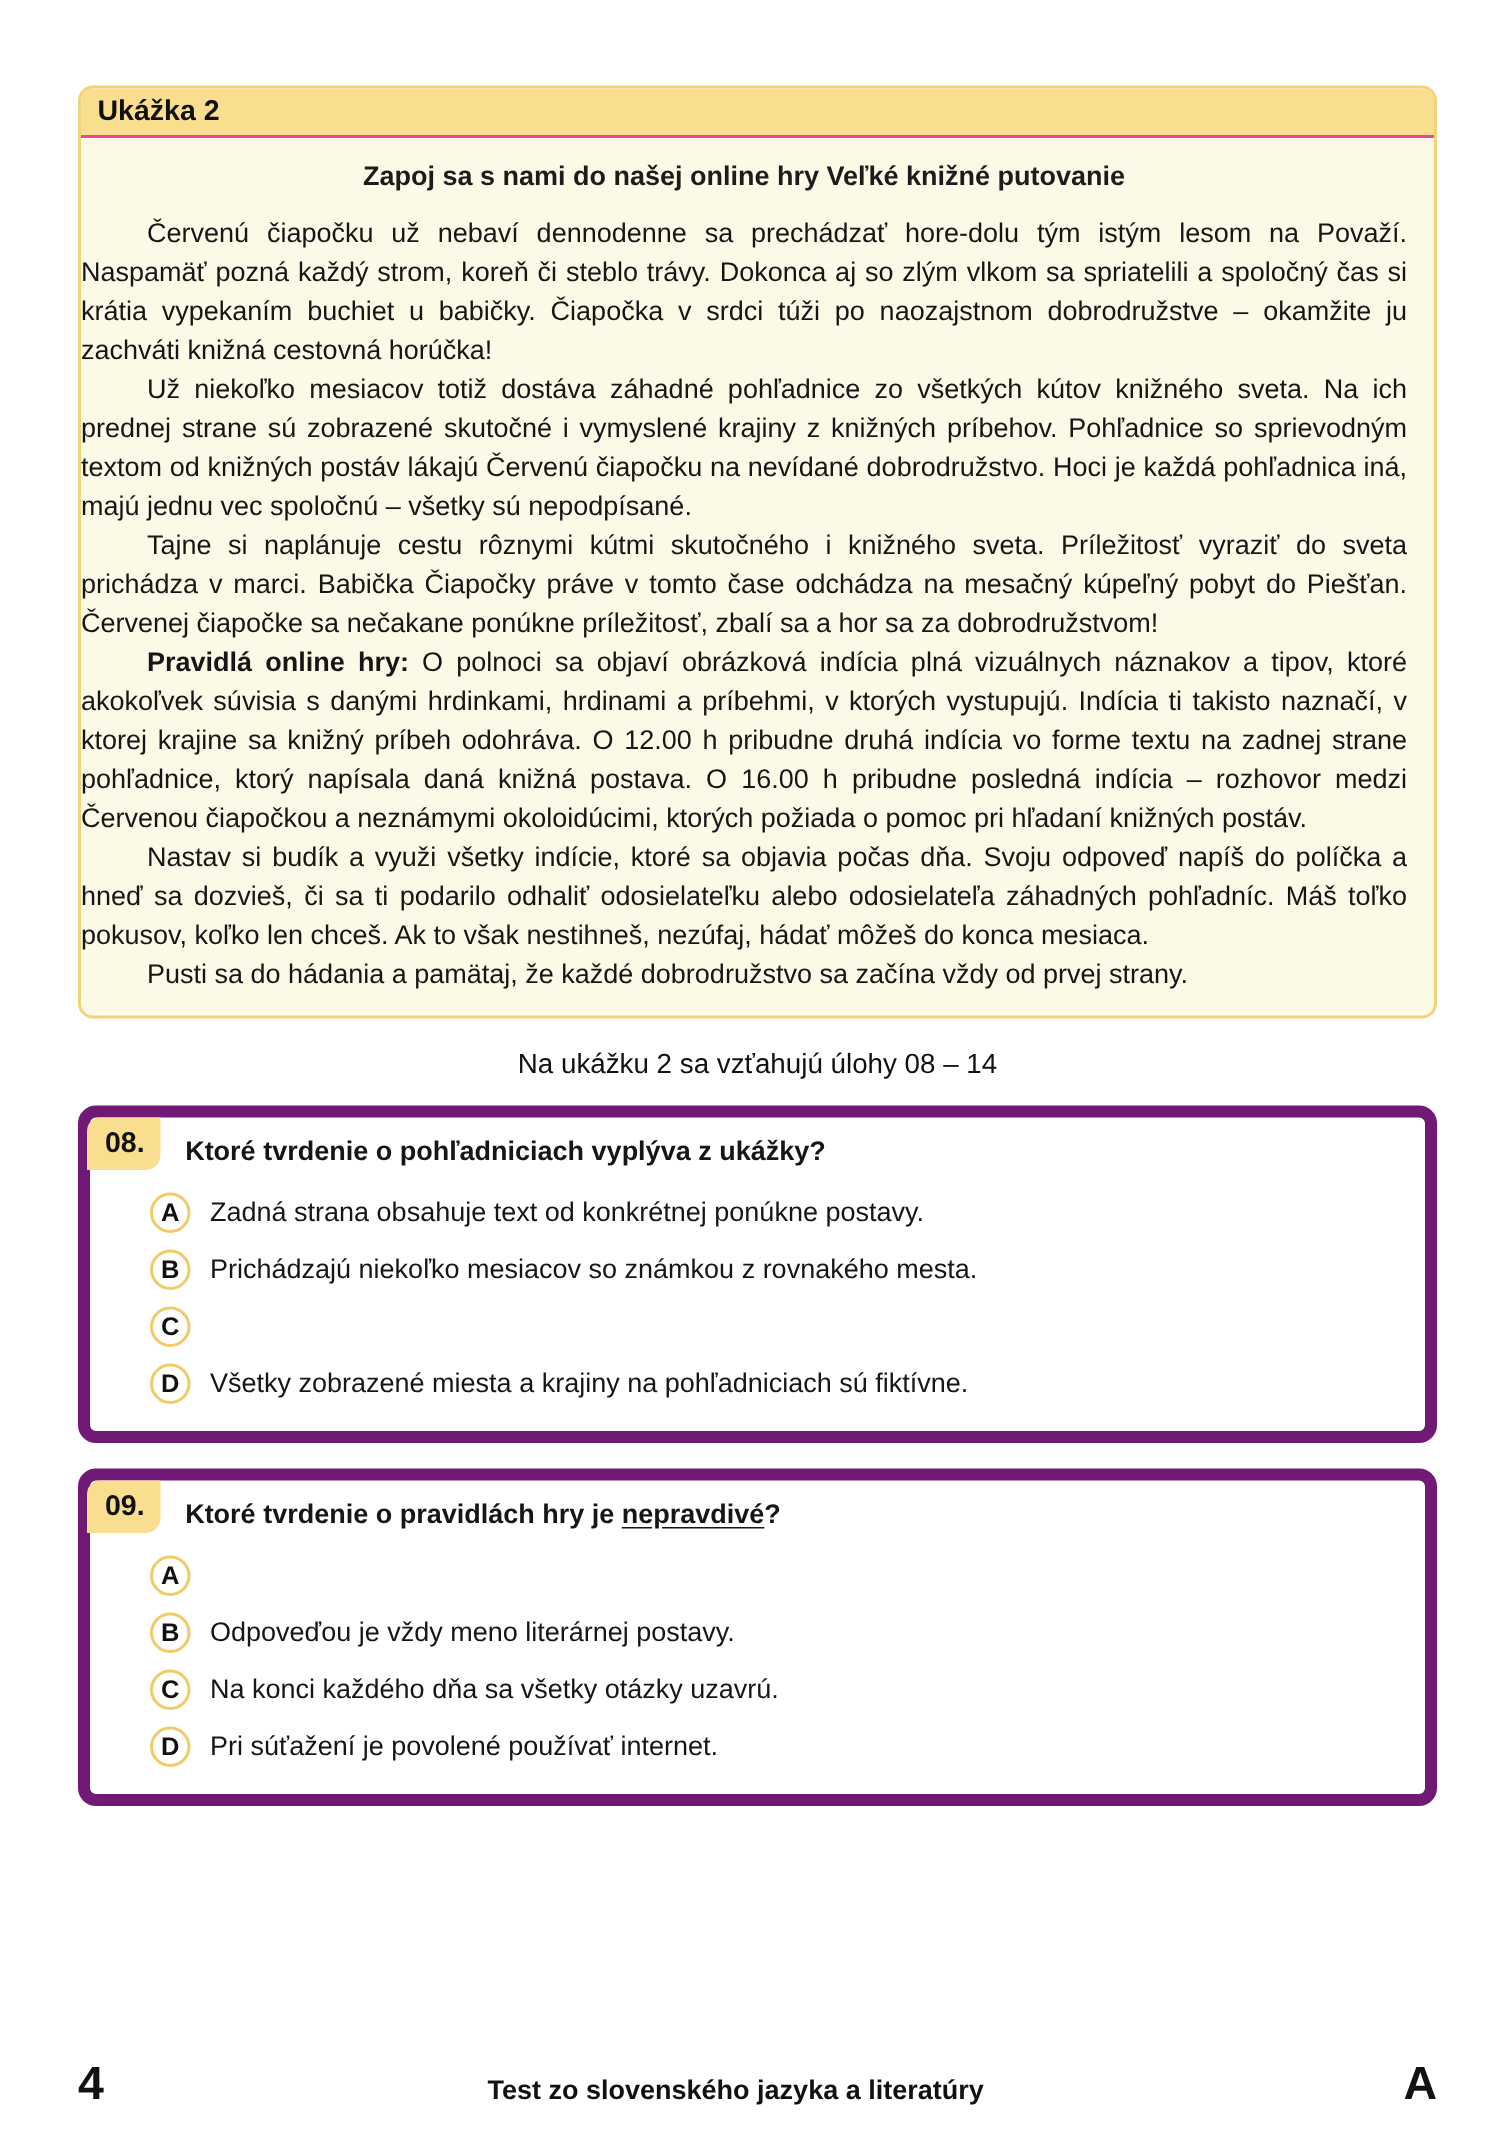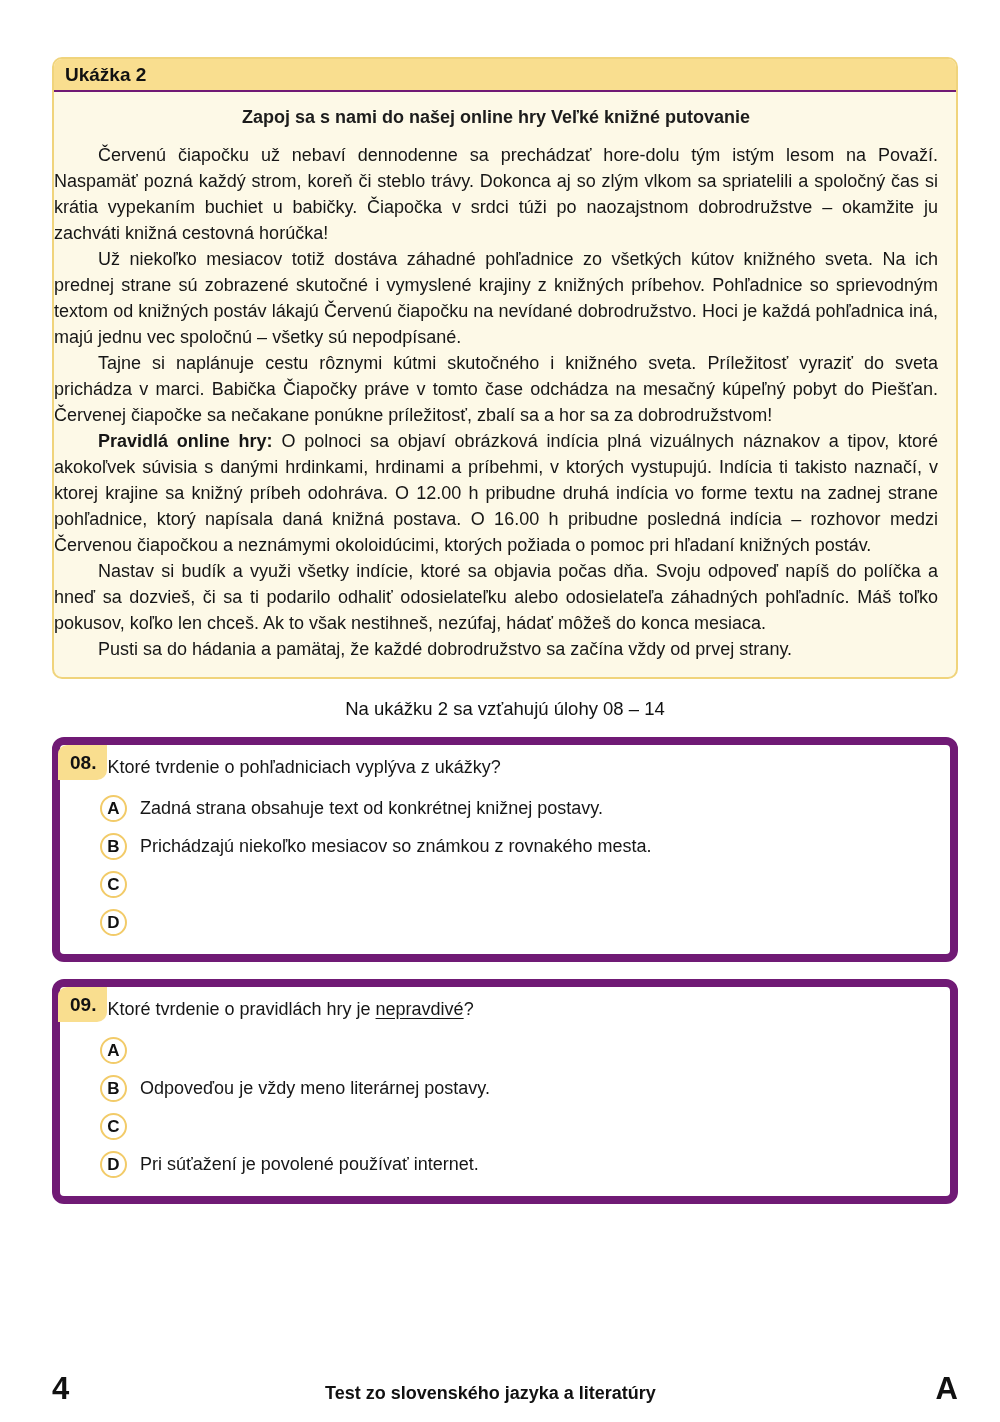--- a/index.html
+++ b/index.html
@@ -25,21 +25,21 @@
 
   
   .passage-box {
     border: 2px solid #f0d47c;
     border-radius: 10px;
     background: #fdf9e7;
     overflow: hidden;
   }
   .passage-header {
     background: #f9de8f;
-    border-bottom: 2px solid #701a75;
+    border-bottom: 2px solid #ec4899;
     padding: 5px 11px 4px;
     font-size: 19px;
     font-weight: bold;
     color: #111;
   }
   .passage-body {
     padding: 11px 18px 15px 0;
   }
   .passage-title {
     text-align: center;
@@ -82,22 +82,23 @@
     border-radius: 9px 0 10px 0;
     margin: -8px 0 0 -2px;
     padding: 7px 11px 6px 12px;
     font-weight: bold;
     font-size: 19px;
     color: #111;
     flex: 0 0 auto;
   }
   .q-text {
     font-size: 18px;
-    padding: 4px 0 0 0;
+    padding: 4px 0 0 16px;
     color: #161616;
+    font-weight: bold;
   }
   .q-text u { text-underline-offset: 3px; }
   .options {
     margin-top: 15px;
   }
   .option {
     display: flex;
     align-items: center;
     margin: 0 0 11px 40px;
   }
@@ -167,50 +168,52 @@
     <div class="section-heading">Na ukážku 2 sa vzťahujú úlohy 08 – 14</div>
 
     <div class="question-box">
       <div class="q-head">
         <div class="q-badge">08.</div>
         <div class="q-text">Ktoré tvrdenie o pohľadniciach vyplýva z ukážky?</div>
       </div>
       <div class="options">
         <div class="option">
           <div class="opt-circle">A</div>
-          <div class="opt-text">Zadná strana obsahuje text od konkrétnej knižnej postavy.</div>
+          <div class="opt-text">Zadná strana obsahuje text od konkrétnej ponúkne postavy.</div>
         </div>
         <div class="option">
           <div class="opt-circle">B</div>
           <div class="opt-text">Prichádzajú niekoľko mesiacov so známkou z rovnakého mesta.</div>
         </div>
         <div class="option">
           <div class="opt-circle">C</div>
         </div>
         <div class="option">
           <div class="opt-circle">D</div>
+          <div class="opt-text">Všetky zobrazené miesta a krajiny na pohľadniciach sú fiktívne.</div>
         </div>
       </div>
     </div>
 
     <div class="question-box">
       <div class="q-head">
         <div class="q-badge">09.</div>
         <div class="q-text"><span>Ktoré tvrdenie o pravidlách hry je </span><u>nepravdivé</u><span>?</span></div>
       </div>
       <div class="options">
         <div class="option">
           <div class="opt-circle">A</div>
         </div>
         <div class="option">
           <div class="opt-circle">B</div>
           <div class="opt-text">Odpoveďou je vždy meno literárnej postavy.</div>
         </div>
         <div class="option">
           <div class="opt-circle">C</div>
+          <div class="opt-text">Na konci každého dňa sa všetky otázky uzavrú.</div>
         </div>
         <div class="option">
           <div class="opt-circle">D</div>
           <div class="opt-text">Pri súťažení je povolené používať internet.</div>
         </div>
       </div>
     </div>
 
   </div>
 

